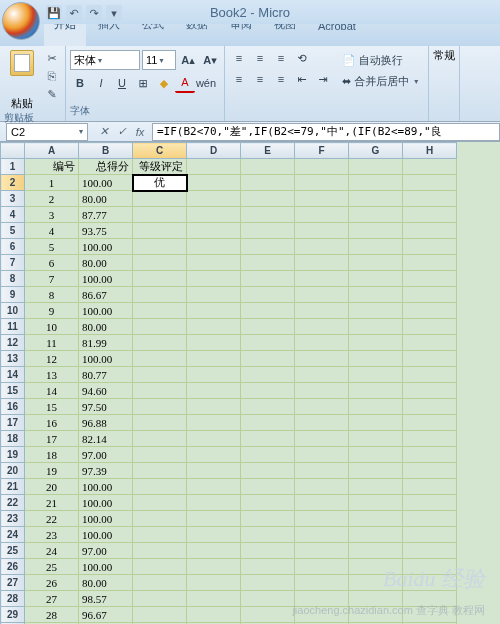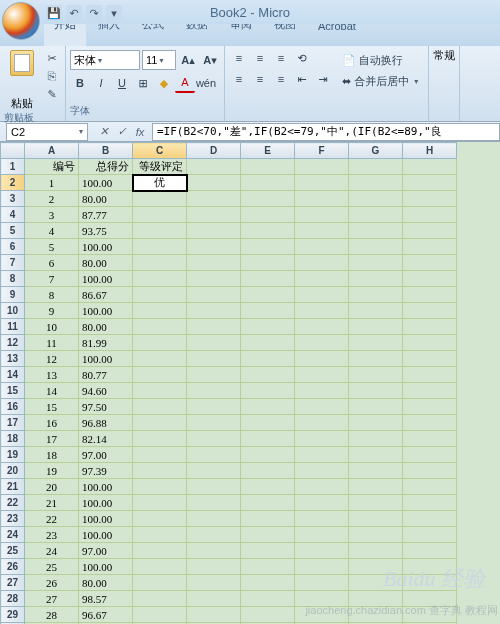--- a/index.html
+++ b/index.html
@@ -43,21 +43,21 @@
 .colhdr{height:16px;background:linear-gradient(#f0f4f8,#d8e2ec);border:1px solid #9ab8c8;text-align:center;color:#345;font-size:10px;min-width:54px}
 .colhdr.sel{background:linear-gradient(#fce8b0,#f5d080)}
 .rowhdr{width:24px;background:linear-gradient(90deg,#f0f4f8,#d8e2ec);border:1px solid #9ab8c8;text-align:center;color:#345;font-size:10px;height:16px}
 .rowhdr.sel{background:linear-gradient(90deg,#fce8b0,#f5d080)}
 td.cell{border:1px solid #b8d098;height:16px;padding:0 3px;font-size:11px;font-family:SimSun,serif}
 td.cell.hdr{text-align:right}
 td.cell.num{text-align:center}
 td.cell.score{padding-right:16px}
 td.cell.active{background:#fff;outline:2px solid #000;outline-offset:-1px;text-align:center}
 .watermark{position:absolute;right:15px;bottom:30px;color:rgba(200,210,230,0.8);font-size:22px;font-style:italic;font-family:Liberation Serif, serif}
-.watermark2{position:absolute;right:2px;bottom:6px;color:rgba(150,160,180,0.55);font-size:11px}
+.watermark2{position:absolute;right:15px;bottom:6px;color:rgba(150,160,180,0.55);font-size:11px}
 .dd{font-size:8px;color:#567;margin-left:2px}
 </style>
 </head>
 <body>
 
 <div class="titlebar">
   <div class="office-btn"></div>
   <div class="qat">
     <span class="qat-btn">💾</span>
     <span class="qat-btn">↶</span>

